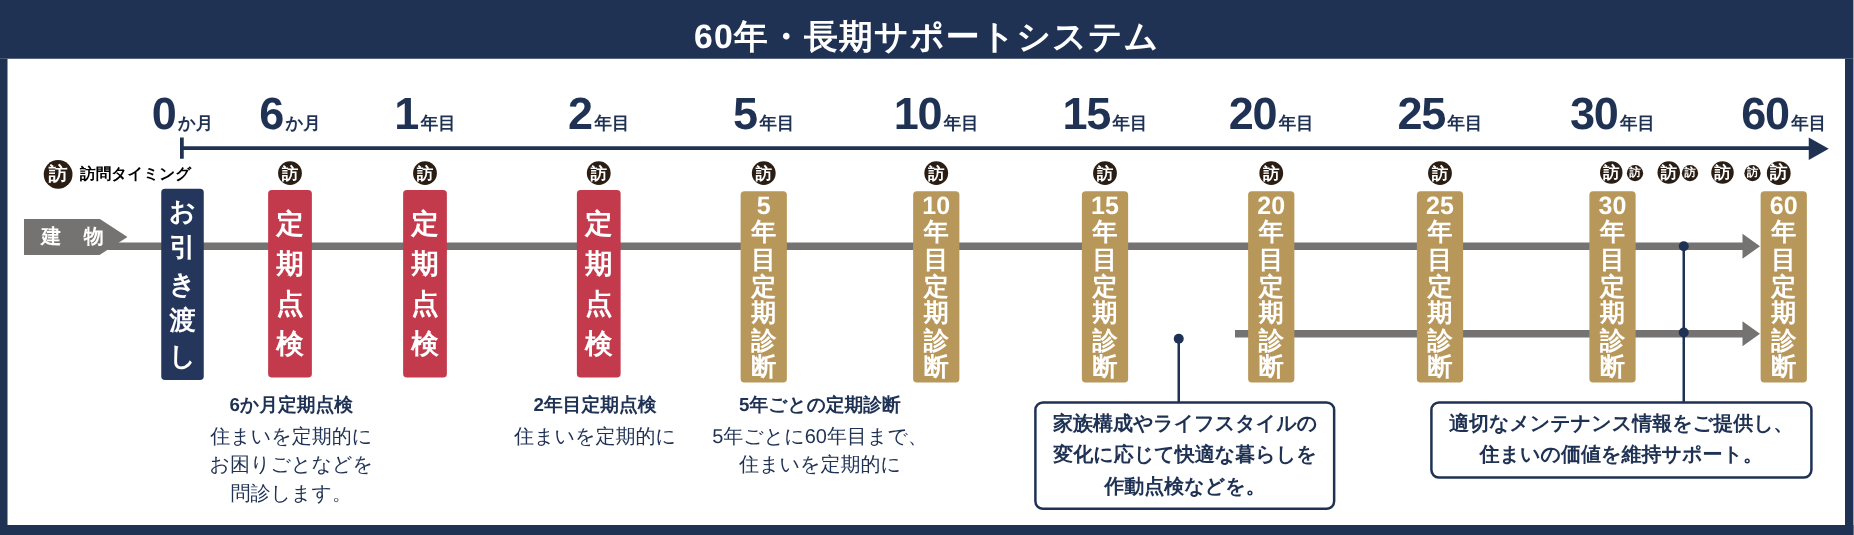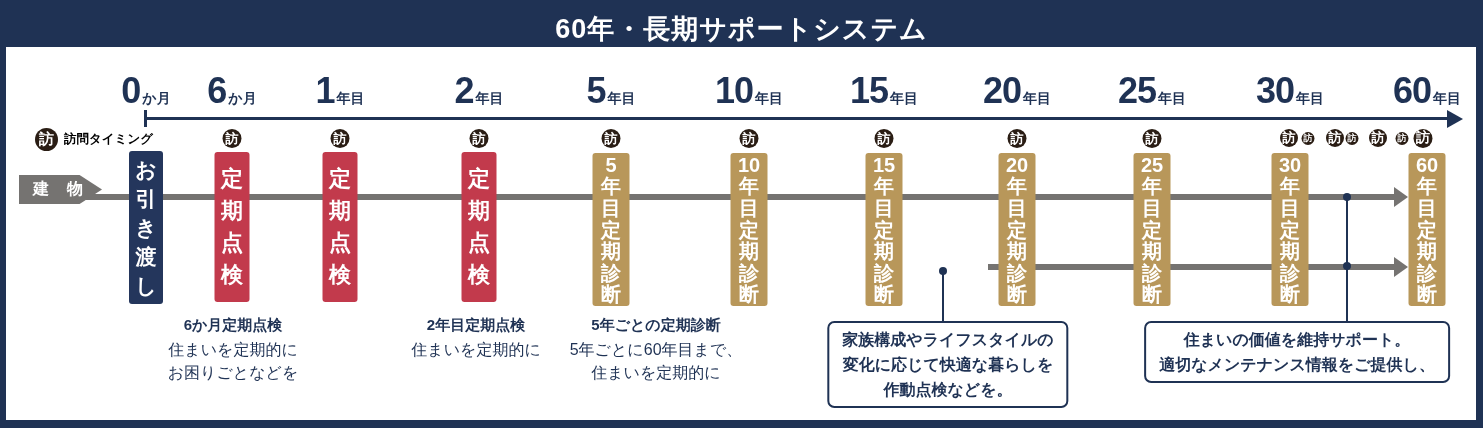--- a/index.html
+++ b/index.html
@@ -265,34 +265,35 @@
         <div class="visit" style="left: 1308px; top: 131.5px; width: 13px; height: 13px; font-size: 9px;">訪</div>
         <div class="visit" style="left: 1335px; top: 129px; width: 18px; height: 18px; font-size: 13px;">訪</div>
         <div class="visit" style="left: 1352px; top: 131.5px; width: 13px; height: 13px; font-size: 9px;">訪</div>
         <div class="visit" style="left: 1378px; top: 129px; width: 18px; height: 18px; font-size: 13px;">訪</div>
         <div class="visit" style="left: 1402px; top: 131.5px; width: 13px; height: 13px; font-size: 9px;">訪</div>
         <div class="visit" style="left: 1423px; top: 128.5px; width: 19px; height: 19px; font-size: 14px;">訪</div>
         <div class="ann plain" style="left: 233px;">
           <div class="t">6か月定期点検</div>
           <div class="l">住まいを定期的に</div>
           <div class="l">お困りごとなどを</div>
+          <div class="l">問診します。</div>
         </div>
         <div class="ann plain" style="left: 476px;">
           <div class="t">2年目定期点検</div>
           <div class="l">住まいを定期的に</div>
         </div>
         <div class="ann plain" style="left: 656px;">
           <div class="t">5年ごとの定期診断</div>
           <div class="l">5年ごとに60年目まで、</div>
           <div class="l">住まいを定期的に</div>
         </div>
         <div class="ann boxed" style="left: 948px;">
           <div class="l">家族構成やライフスタイルの</div>
           <div class="l">変化に応じて快適な暮らしを</div>
           <div class="l">作動点検などを。</div>
         </div>
         <div class="ann boxed" style="left: 1297px;">
+          <div class="l">適切なメンテナンス情報をご提供し、</div>
           <div class="l">住まいの価値を維持サポート。</div>
-          <div class="l">適切なメンテナンス情報をご提供し、</div>
         </div>
       </div>
   </div>
 </div>
 
 </body></html>

